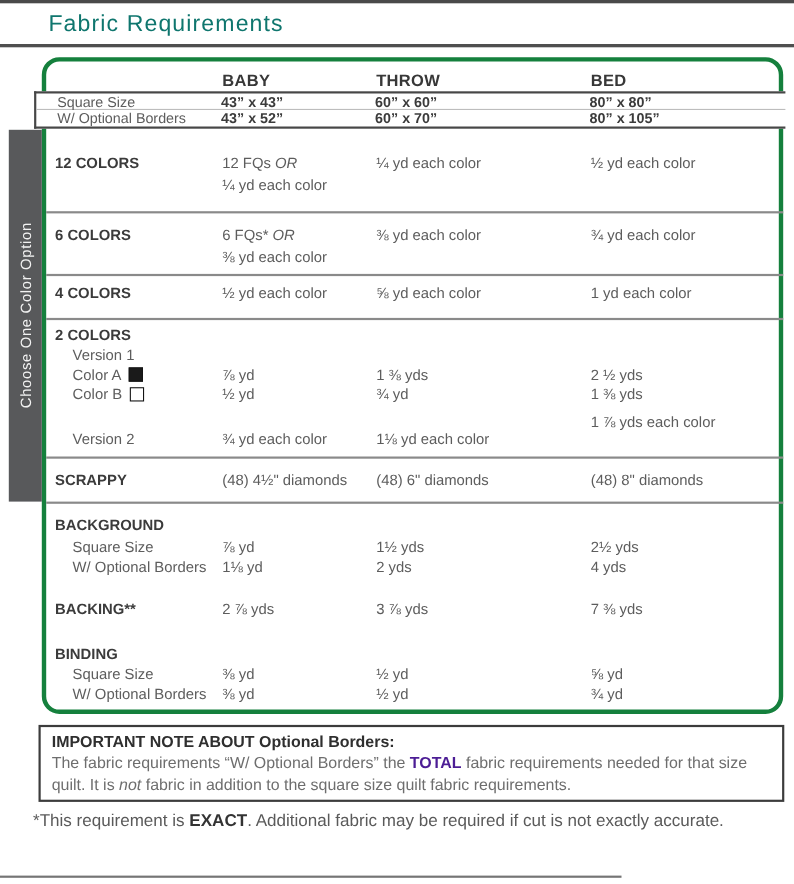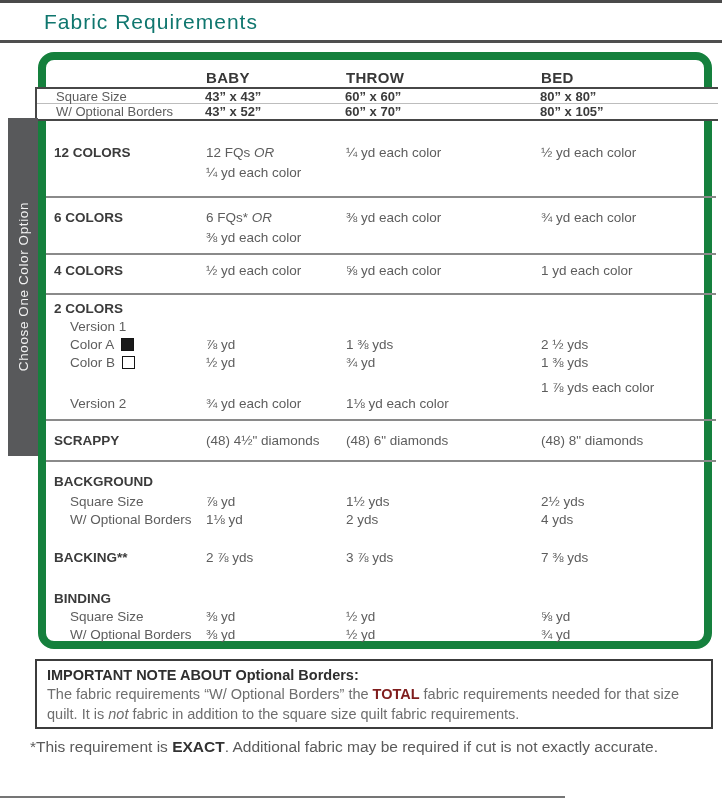--- a/index.html
+++ b/index.html
@@ -11,21 +11,21 @@
   .page-title { position:absolute; left:44px; top:10px; font-size:21px; letter-spacing:1px;
     color:#0f766e; font-weight:400; }
   .rule-under-title { position:absolute; left:0; top:40px; width:722px; height:3px; background:#4f4f4f; }
 
   .sidebar { position:absolute; left:8px; top:118px; width:30px; height:338px; background:#58595b;
     display:flex; align-items:center; justify-content:center; }
   .sidebar-label { writing-mode:vertical-rl; transform:rotate(180deg); color:#f2f2f2;
     font-size:13.5px; letter-spacing:0.6px; white-space:nowrap; }
 
   .ftable { position:absolute; left:38px; top:52px; width:674px; height:597px;
-    border:8px solid #15803d; border-radius:16px; background:#fff; }
+    border:4px solid #15803d; border-radius:16px; background:#fff; }
   .cell { position:absolute; font-size:13.5px; line-height:19px; color:#5d5d5d; white-space:nowrap; }
   .c-label { left:8px;text-align:center; }
   .c-label.indent { left:24px; }
   .c-baby { left:160px; }
   .c-throw { left:300px; }
   .c-bed { left:495px; }
   .bold { font-weight:700; color:#3b3b3b; }
   .hdr { font-size:15px; font-weight:700; color:#383838; letter-spacing:0.3px; }
   .or { font-style:italic; }
 
@@ -44,21 +44,21 @@
 
   .swatch { display:inline-block; width:13px; height:13px; border:1.6px solid #141414;
     margin-left:7px; transform:translateY(2px); }
   .swatch.black { background:#1a1a1a; }
   .swatch.white { background:#ffffff; }
 
   .note-box { position:absolute; left:35px; top:659px; width:678px; height:70px;
     border:2px solid #3c3c3c; padding:5px 10px; background:#fff; }
   .note-title { font-size:14.5px; font-weight:700; color:#2f2f2f; line-height:19px; }
   .note-body { font-size:14.5px; color:#6e6e6e; line-height:19.5px; }
-  .note-body b { color:#7f1d1d;text-align:center; }
+  .note-body b { color:#4c1d95;text-align:center; }
   .note-body i { font-style:italic; }
 
   .footnotes { position:absolute; left:30px; top:737px; width:692px; font-size:15.5px;
     color:#5a5a5a; line-height:19.5px; }
   .footnotes b { color:#333333; }
 
   .rule-bottom { position:absolute; left:0; top:796px; width:565px; height:2px; background:#757575; }
 </style>
 </head>
 <body>

